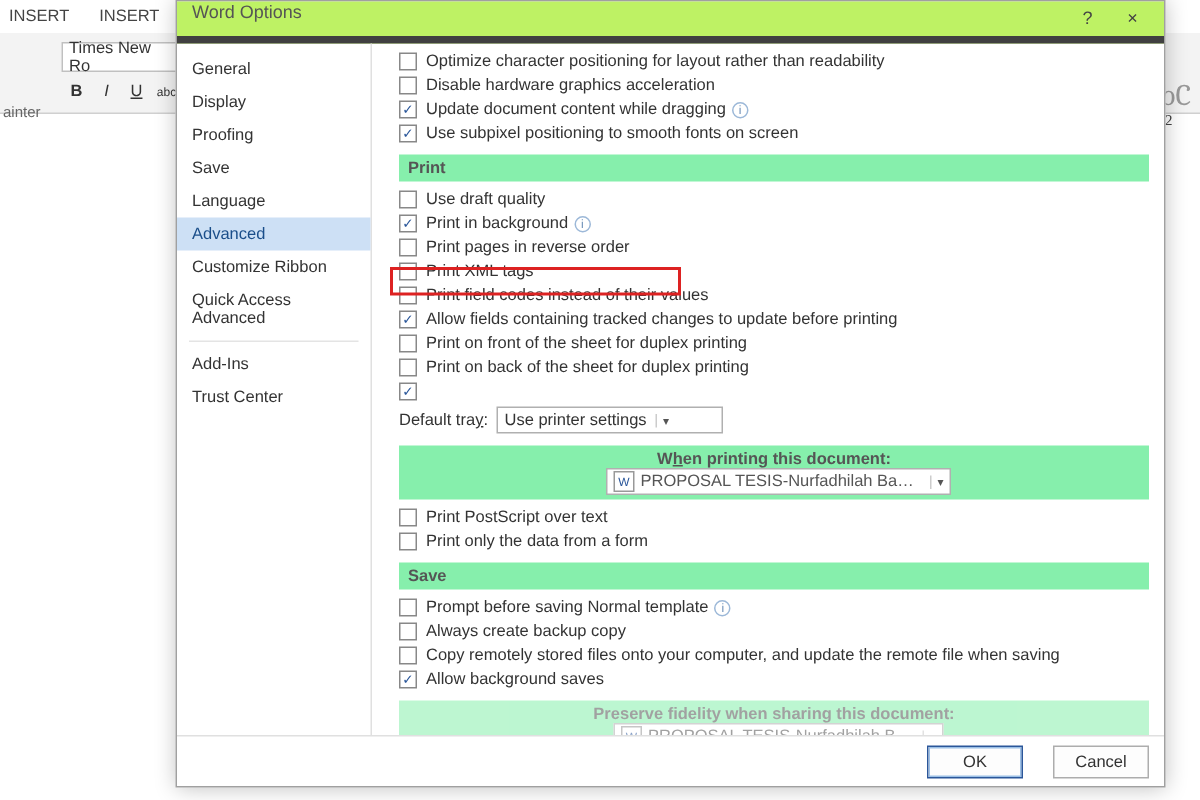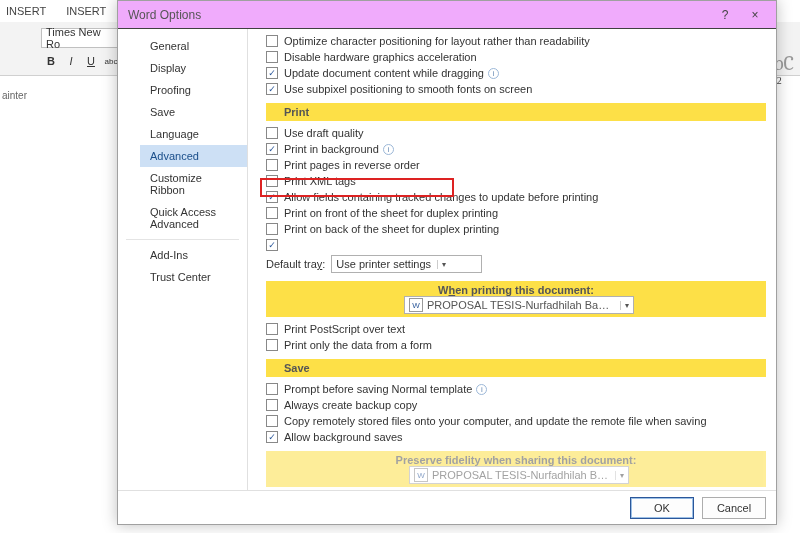--- a/index.html
+++ b/index.html
@@ -35,54 +35,53 @@
     height: 20px; border:1px solid #c0c0c0; background:#fff;
     display:flex; align-items:center; padding:0 4px; font-size:11px;
     margin-right: 2px;
   }
   .combo .arrow { margin-left:4px; font-size:8px; color:#555;}
   .fontrow2 { display:flex; margin-top:3px; align-items:center;}
   .btn { width:20px; height:20px; border:1px solid transparent; display:flex;align-items:center;justify-content:center; font-size:11px;}
   .btn.bold{font-weight:bold;}
   .btn.ital{font-style:italic;}
   .btn.und{text-decoration:underline;}
-  .painter { position:absolute; top:68px; left:2px; font-size:10px; color:#666;}
+  .painter { position:absolute; top:48px; left:2px; font-size:10px; color:#666;}
   .styles { position:absolute; top:30px; right:6px; font-family:Cambria,serif; font-size:20px; color:#999;}
   .styles small{display:block;font-size:10px;font-family:"Segoe UI";color:#444;}
   
   .modal {
     position:absolute;
     top: 0px; left: 117px;
     width: 660px; height: 525px;
     background:#fff;
     border:1px solid #a0a0a0;
     box-shadow: 0 0 14px rgba(0,0,0,.25);
     display:flex; flex-direction:column;
   }
   .titlebar {
-    height: 28px; background:#f0abfc;
-    border-bottom:1px solid #404040;
-    display:flex; align-items:center;
+    height: 28px; background:#bef264;
+    border-bottom:5px solid #404040;
+    display:flex; align-items:flex-start;
     padding:0 6px 0 10px;
     color:#555; font-size:12px;
   }
   .titlebar .spacer{flex:1;}
   .tb-btn {
     width:30px; height:22px; display:flex;align-items:center;justify-content:center;
     font-size:12px; color:#444;
   }
   .body { flex:1; display:flex; min-height:0;}
   .sidebar {
     width: 130px; border-right:1px solid #e0e0e0;
     padding-top:6px;
   }
   .sidebar .item {
     padding:5px 10px; font-size:11px; color:#333;
     cursor:pointer;
-    margin-left:22px;
   }
   .sidebar .item.selected {
     background:#cde0f5; color:#1a4e8a;
   }
   .sidebar hr { border:none; border-top:1px solid #e4e4e4; margin:4px 8px;}
   .content {
     flex:1; overflow:hidden; padding: 4px 10px 0 18px;
     position:relative;
   }
   .opt-row {
@@ -90,21 +89,21 @@
     padding:2px 0;
     font-size:11px;
   }
   .chk {
     width:12px; height:12px; border:1px solid #888; margin-right:6px;
     display:flex;align-items:center;justify-content:center;
     font-size:9px; color:#2b579a; flex-shrink:0;
   }
   .chk.checked::after{content:"✓";}
   .section-hdr {
-    background:#fde047; padding:3px 18px; font-size:11px; font-weight:bold; color:#555;
+    background:#86efac; padding:3px 6px; font-size:11px; font-weight:bold; color:#555;
     margin: 6px 0 4px 0;
   }
   .section-hdr.flex{display:flex;align-items:center;flex-direction:column;}
   .red-box {
     position:absolute;
     border:2px solid #d22;
     left: 12px; top: 149px; width: 194px; height: 19px;
     pointer-events:none;
   }
   .info {
@@ -117,21 +116,21 @@
     margin-left:6px;
   }
   .select .arrow{margin-left:6px;font-size:8px;color:#555;border-left:1px solid #ccc;padding-left:4px;}
   .doc-icon {
     width:14px;height:14px;background:#fff;border:1px solid #999;margin-right:4px;
     display:flex;align-items:center;justify-content:center;font-size:8px;color:#2b579a;flex-shrink:0;
   }
   .footer {
     height:34px; border-top:1px solid #e0e0e0;
     display:flex; justify-content:flex-end; align-items:center;
-    padding:0 10px; gap:8px;
+    padding:0 10px; gap:20px;
   }
   .dlg-btn {
     min-width:64px; height:22px; border:1px solid #adadad;
     background:#fdfdfd; font-size:11px;
     display:flex;align-items:center;justify-content:center;
     cursor:pointer;
   }
   .dlg-btn.primary { border:1px solid #2b579a; box-shadow: inset 0 0 0 1px #9cc0e6;}
   .u{text-decoration:underline;}
 </style>
@@ -221,20 +220,24 @@
           </div>
           <div class="opt-row">
             <span class="chk"></span>
             <span>Print pages in reverse order</span>
           </div>
           <div class="opt-row">
             <span class="chk"></span>
             <span>Print XML tags</span>
           </div>
           <div class="opt-row">
+            <span class="chk"></span>
+            <span>Print field codes instead of their values</span>
+          </div>
+          <div class="opt-row">
             <span class="chk checked"></span>
             <span>Allow fields containing tracked changes to update before printing</span>
           </div>
           <div class="opt-row">
             <span class="chk"></span>
             <span>Print on front of the sheet for duplex printing</span>
           </div>
           <div class="opt-row">
             <span class="chk"></span>
             <span>Print on back of the sheet for duplex printing</span>

